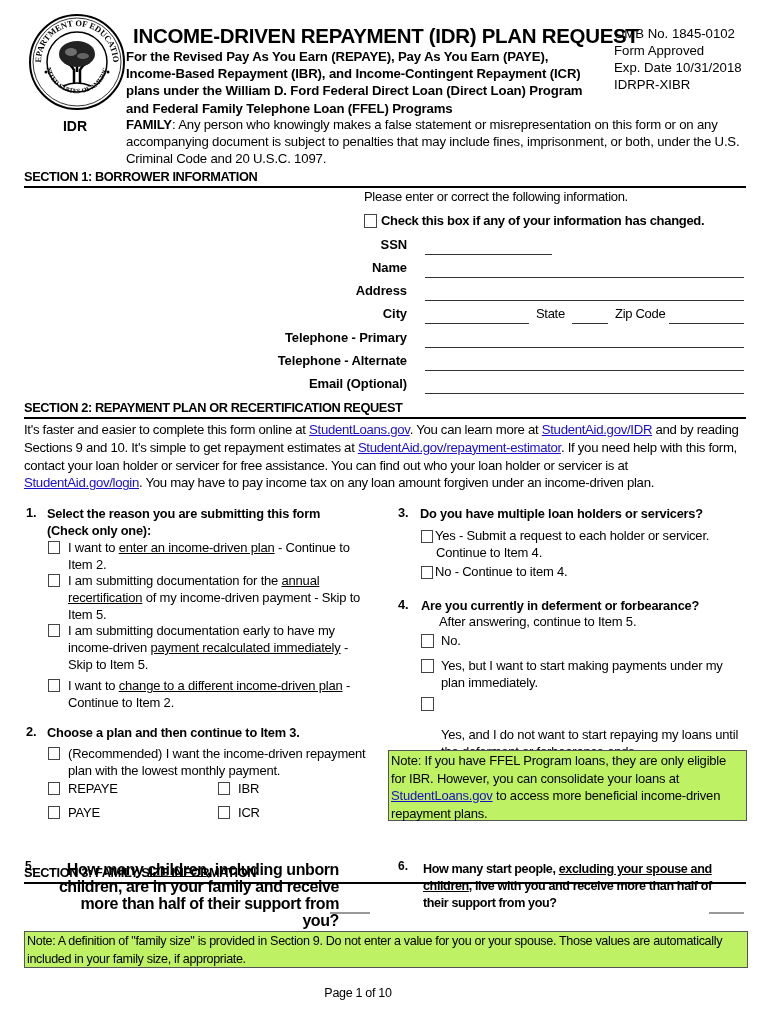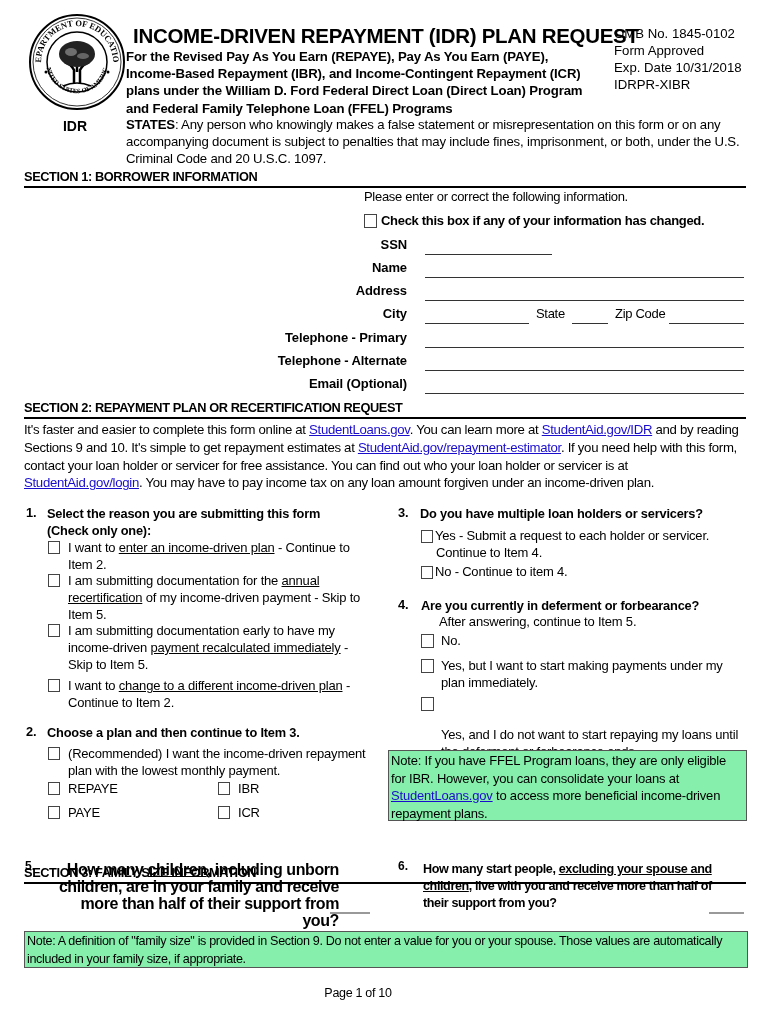--- a/index.html
+++ b/index.html
@@ -37,21 +37,21 @@
   
   #s2-intro { left:24px; top:421px; width:724px; font-size:13.2px; line-height:17.8px; letter-spacing:-0.3px; }
 
   
   .item-title { font-weight:bold; font-size:12.8px; letter-spacing:-0.2px; line-height:17px; }
   .item-num { position:absolute; font-weight:bold; font-size:12.8px; }
   .opt { position:absolute; font-size:13px; line-height:17px; letter-spacing:-0.2px; }
   .opt .cb { position:absolute; left:0; top:2px; }
   .opt .txt { position:absolute; left:20px; top:0; }
 
-  .note { position:absolute; background:#86efac; border:1px solid #555; font-size:13px; line-height:17.5px; letter-spacing:-0.2px; padding:1px 2px; box-sizing:border-box; }
+  .note { position:absolute; background:#bef264; border:1px solid #555; font-size:13px; line-height:17.5px; letter-spacing:-0.2px; padding:1px 2px; box-sizing:border-box; }
 
   #page-num { left:0; width:716px; top:986px; text-align:center; font-size:12.5px; letter-spacing:-0.3px; }
 </style>
 </head>
 <body>
 
 <div class="abs" id="seal">
   <svg width="100" height="100" viewBox="0 0 100 100">
     <circle cx="50" cy="50" r="47" fill="none" stroke="#000" stroke-width="2"></circle>
     <circle cx="50" cy="50" r="44" fill="none" stroke="#000" stroke-width="0.8"></circle>
@@ -74,21 +74,21 @@
 </div>
 <div class="abs" id="idr-label">IDR</div>
 
 <div class="abs" id="title">INCOME-DRIVEN REPAYMENT (IDR) PLAN REQUEST</div>
 <div class="abs" id="subtitle">
   <div>For the Revised Pay As You Earn (REPAYE), Pay As You Earn (PAYE),</div>
   <div>Income-Based Repayment (IBR), and Income-Contingent Repayment (ICR)</div>
   <div>plans under the William D. Ford Federal Direct Loan (Direct Loan) Program</div>
   <div>and Federal Family Telephone Loan (FFEL) Programs</div>
 </div>
-<div class="abs" id="warning"><span class="b">STATES</span><span>: Any person who knowingly makes a false statement or misrepresentation on this form or on any accompanying document is subject to penalties that may include fines, imprisonment, or both, under the U.S. Criminal Code and 20 U.S.C. 1097.</span></div>
+<div class="abs" id="warning"><span class="b">FAMILY</span><span>: Any person who knowingly makes a false statement or misrepresentation on this form or on any accompanying document is subject to penalties that may include fines, imprisonment, or both, under the U.S. Criminal Code and 20 U.S.C. 1097.</span></div>
 
 <div class="abs" id="omb">
   <div>OMB No. 1845-0102</div>
   <div>Form Approved</div>
   <div>Exp. Date 10/31/2018</div>
   <div>IDRPR-XIBR</div>
 </div>
 
 <div class="abs sec-head" id="sec1-head">SECTION 1: BORROWER INFORMATION</div>
 <div class="abs s1" id="s1-intro">Please enter or correct the following information.</div>

